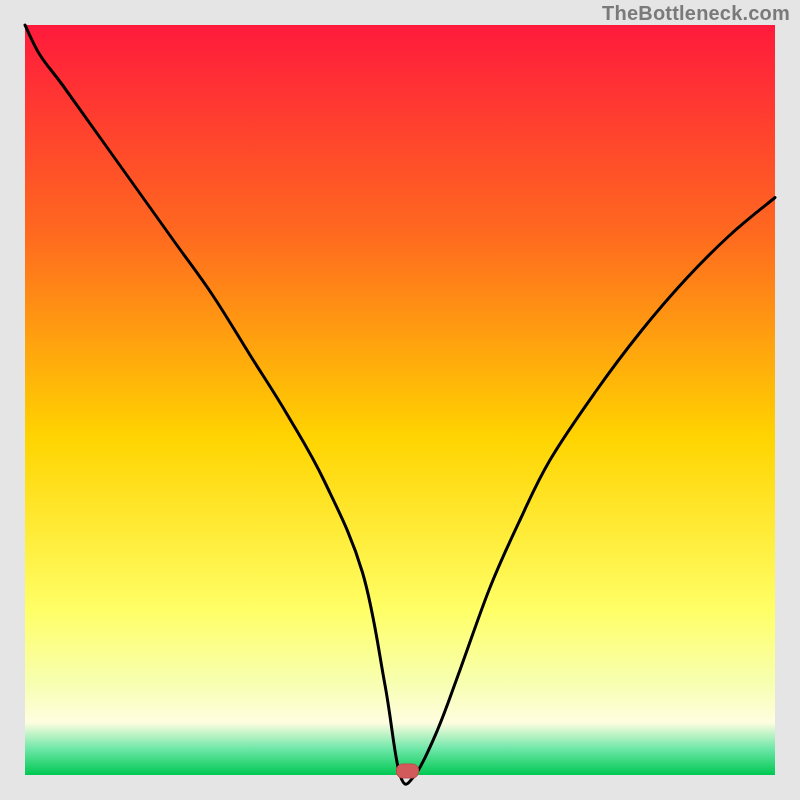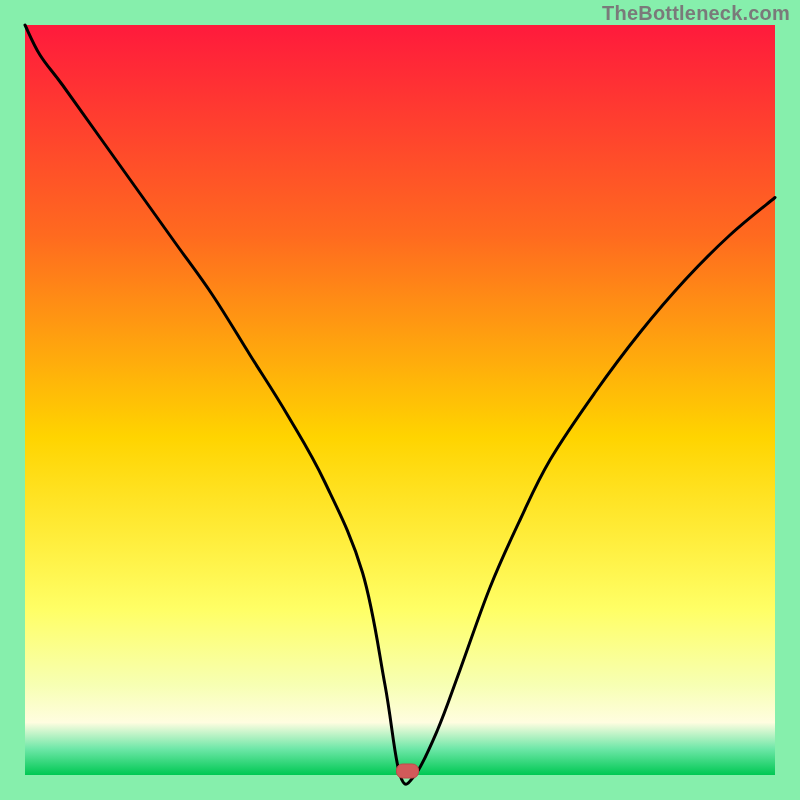--- a/index.html
+++ b/index.html
@@ -7,21 +7,21 @@
     padding: 0;
     width: 800px;
     height: 800px;
     background: #000;
     overflow: hidden;
   }
   .stage {
     position: relative;
     width: 800px;
     height: 800px;
-    background: #86efac;
+    background: #e5e5e5;
   }
   svg {
     position: absolute;
     top: 0;
     left: 0;
   }
   .watermark {
     position: absolute;
     top: 2px;
     right: 10px;

